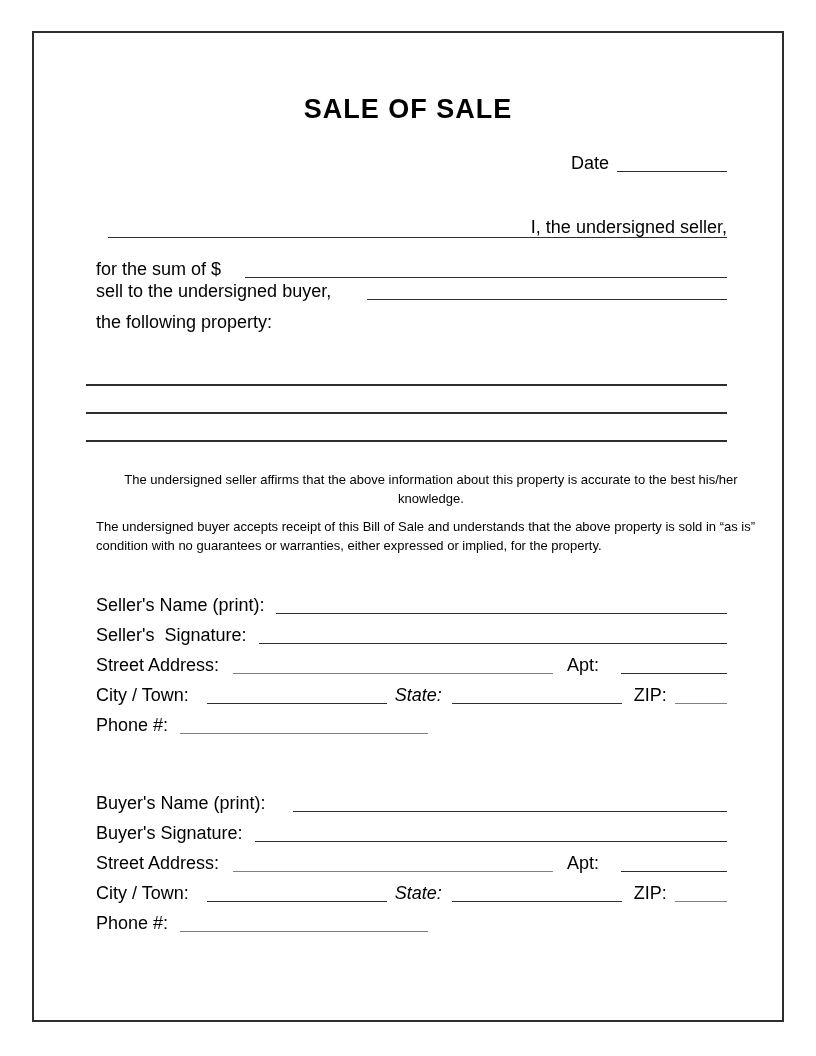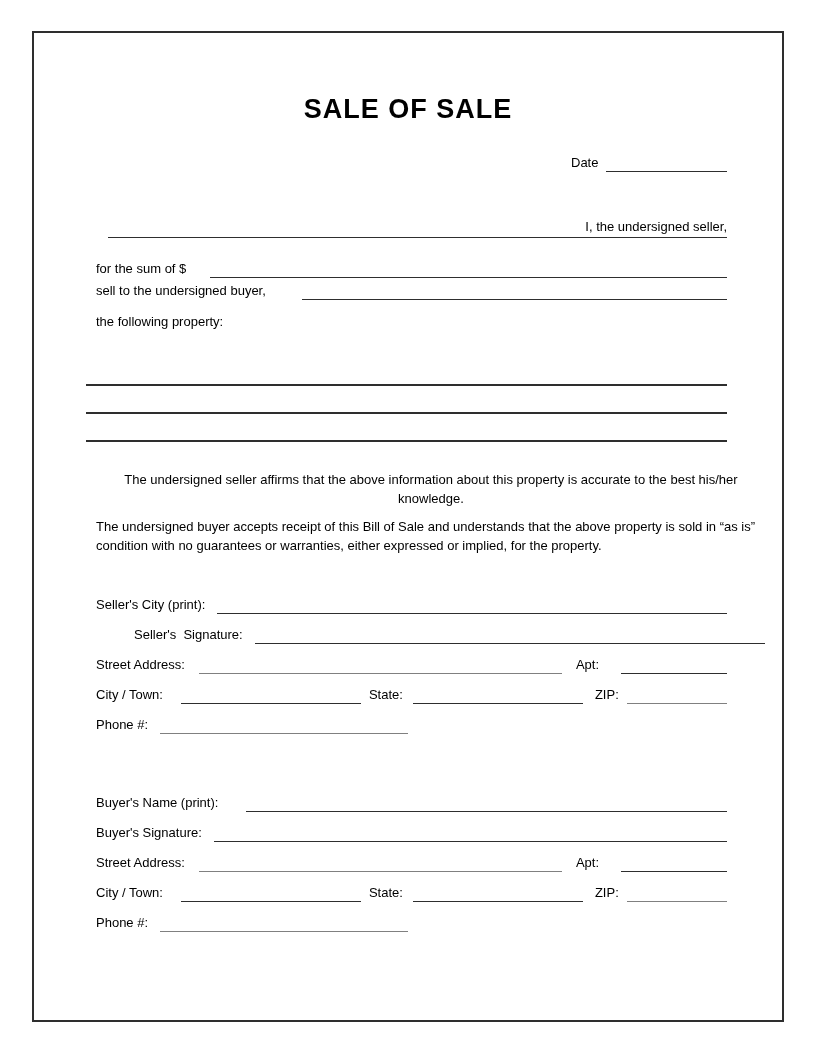--- a/index.html
+++ b/index.html
@@ -34,21 +34,21 @@
     font-size: 27px;
     font-weight: bold;
     letter-spacing: 1px;
     white-space: pre;
   }
   .row {
     position: absolute;
     display: flex;
     align-items: flex-end;
     height: 20px;
-    font-size: 13px;
+    font-size: 18px;
     line-height: 18px;
   }
   .row .lbl {
     white-space: pre;
   }
   .row .line {
     align-self: stretch;
     border-bottom: 1px solid #2e2e2e;
   }
   .row .line.gray { border-bottom-color: #808080; }
@@ -61,21 +61,21 @@
     height: 0;
     border-top: 2px solid #2e2e2e;
   }
   .para {
     position: absolute;
     left: 96px;
     width: 670px;
     font-size: 13px;
     line-height: 19px;
   }
-  .ml8  { margin-left: 8px; }
+  .ml8  { margin-left: 8px; font-style: italic; }
   .ml10 { margin-left: 10px; }
   .ml12 { margin-left: 12px; }
   .ml14 { margin-left: 14px; }
   .ml18 { margin-left: 18px; }
   .ml22 { margin-left: 22px; }
   .ml24 { margin-left: 24px; }
   .w106 { width: 106px; }
   .w170 { width: 170px; }
   .w180 { width: 180px; }
   .w248 { width: 248px; }
@@ -112,25 +112,25 @@
 </div>
 
 <div class="hr-line" style="top:384px;"></div>
 <div class="hr-line" style="top:412px;"></div>
 <div class="hr-line" style="top:440px;"></div>
 
 <p class="para" style="top:457px;text-align:center;">The undersigned seller affirms that the above information about this property is accurate to the best his/her knowledge.</p>
 <p class="para" style="top:504px;">The undersigned buyer accepts receipt of this Bill of Sale and understands that the above property is sold in “as is” condition with no guarantees or warranties, either expressed or implied, for the property.</p>
 
 <div class="row content-left" style="top:594px;">
-  <span class="lbl">Seller's City (print):</span>
+  <span class="lbl">Seller's Name (print):</span>
   <span class="line grow ml12"></span>
 </div>
 
-<div class="row content-left" style="top:624px;margin-left:38px;">
+<div class="row content-left" style="top:624px;">
   <span class="lbl">Seller's  Signature:</span>
   <span class="line grow ml12"></span>
 </div>
 
 <div class="row content-left" style="top:654px;">
   <span class="lbl">Street Address:</span>
   <span class="line grow gray ml14"></span>
   <span class="lbl ml14">Apt:</span>
   <span class="line w106 ml22"></span>
 </div>

